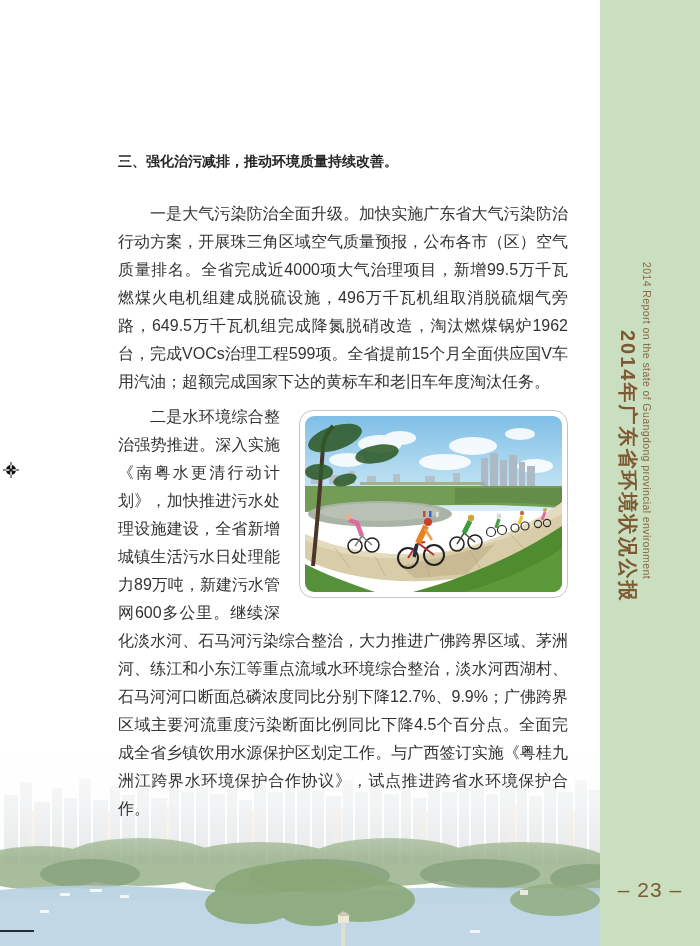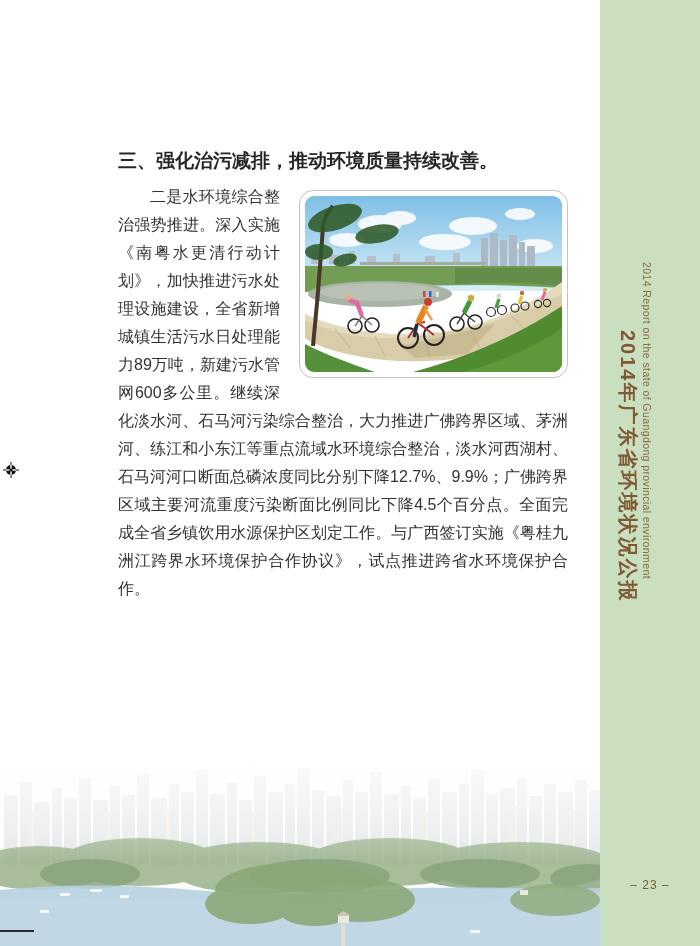--- a/index.html
+++ b/index.html
@@ -12,25 +12,25 @@
   .side-en{
     position:absolute;left:53px;top:262px;transform-origin:0 0;transform:rotate(90deg);
     font-size:10.5px;letter-spacing:0.4px;color:#8a6848;white-space:nowrap;
   }
   .side-cn{
     position:absolute;left:41px;top:330px;transform-origin:0 0;transform:rotate(90deg);
     font-size:20px;font-weight:bold;letter-spacing:2px;color:#7d5a33;white-space:nowrap;
   }
   .page-num{
     position:absolute;left:0;top:878px;width:100%;text-align:center;
-    color:#7d5a33;font-size:12px;letter-spacing:1px;
+    color:#7d5a33;font-size:21px;letter-spacing:1px;
   }
   
   .content{position:absolute;left:118px;top:146px;width:450px;color:#333;z-index:3;}
-  .heading{font-size:19px;line-height:30px;font-weight:700;color:#262626;margin:0;}
+  .heading{font-size:14px;line-height:30px;font-weight:700;color:#262626;margin:0;}
   .para{font-size:16px;line-height:28px;text-align:justify;text-indent:2em;margin:0;color:#333;}
   .p1{margin-top:24px;}
   .p2{margin-top:7px;}
   .photo-float{float:right;margin:7px 0 10px 19px;}
   .photo-frame{
     display:block;background:#fff;border:1px solid #c3c3c3;border-radius:14px;padding:5px;
   }
   .photo-frame svg{display:block;border-radius:9px;}
   
   .bottom-photo{position:absolute;left:0;top:740px;width:600px;height:206px;z-index:1;}
@@ -151,20 +151,21 @@
   </div>
 
   <aside class="sidebar">
     <div class="side-en">2014 Report on the state of Guangdong provincial environment</div>
     <div class="side-cn">2014年广东省环境状况公报</div>
     <div class="page-num">– 23 –</div>
   </aside>
 
   <main class="content">
     <h2 class="heading">三、强化治污减排，推动环境质量持续改善。</h2>
+    <p class="para p1">一是大气污染防治全面升级。加快实施广东省大气污染防治行动方案，开展珠三角区域空气质量预报，公布各市（区）空气质量排名。全省完成近4000项大气治理项目，新增99.5万千瓦燃煤火电机组建成脱硫设施，496万千瓦机组取消脱硫烟气旁路，649.5万千瓦机组完成降氮脱硝改造，淘汰燃煤锅炉1962台，完成VOCs治理工程599项。全省提前15个月全面供应国V车用汽油；超额完成国家下达的黄标车和老旧车年度淘汰任务。</p>
     <p class="para p2">
       <span class="photo-float">
         <span class="photo-frame">
           <svg width="257" height="176" viewBox="0 0 257 176" xmlns="http://www.w3.org/2000/svg">
             <defs>
               <linearGradient id="skyg" x1="0" y1="0" x2="0" y2="1">
                 <stop offset="0" stop-color="#7fbfe6"></stop>
                   <stop offset="1" stop-color="#d8eef8"></stop>
               </linearGradient>
             </defs>

